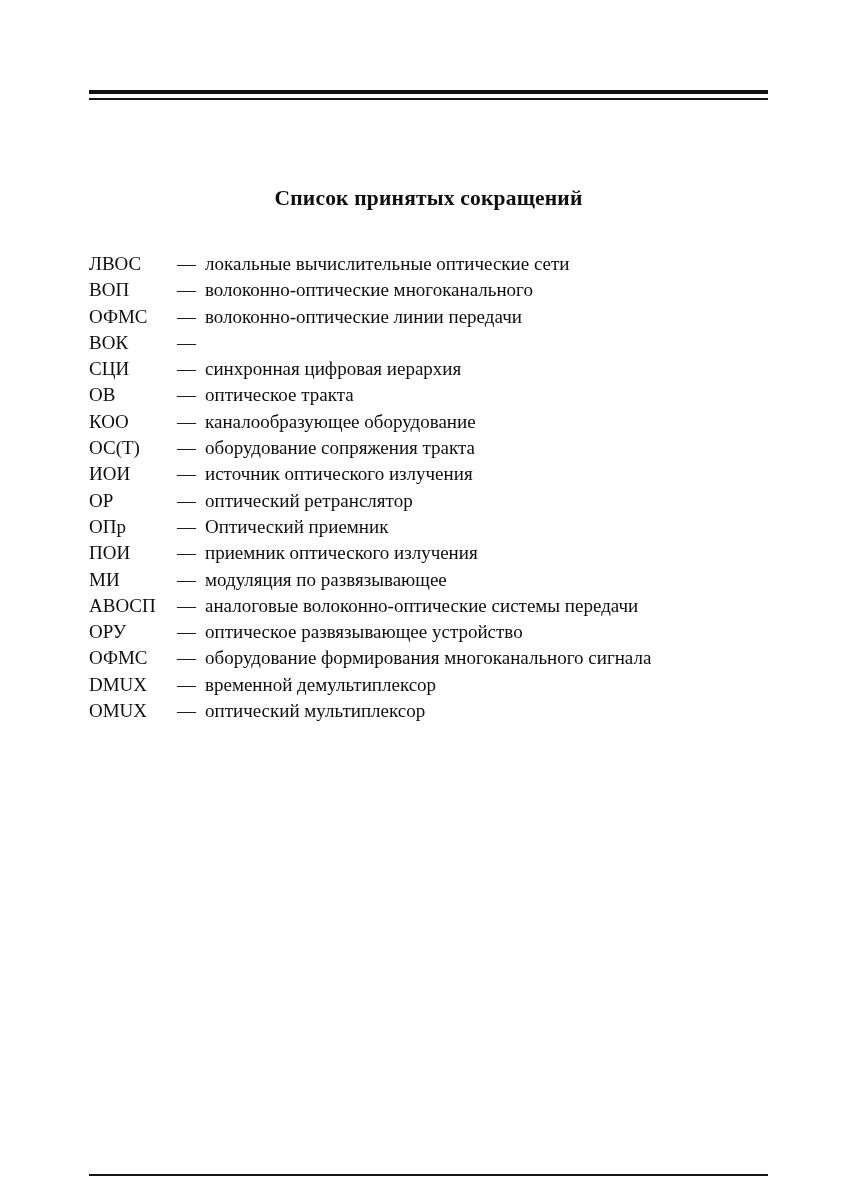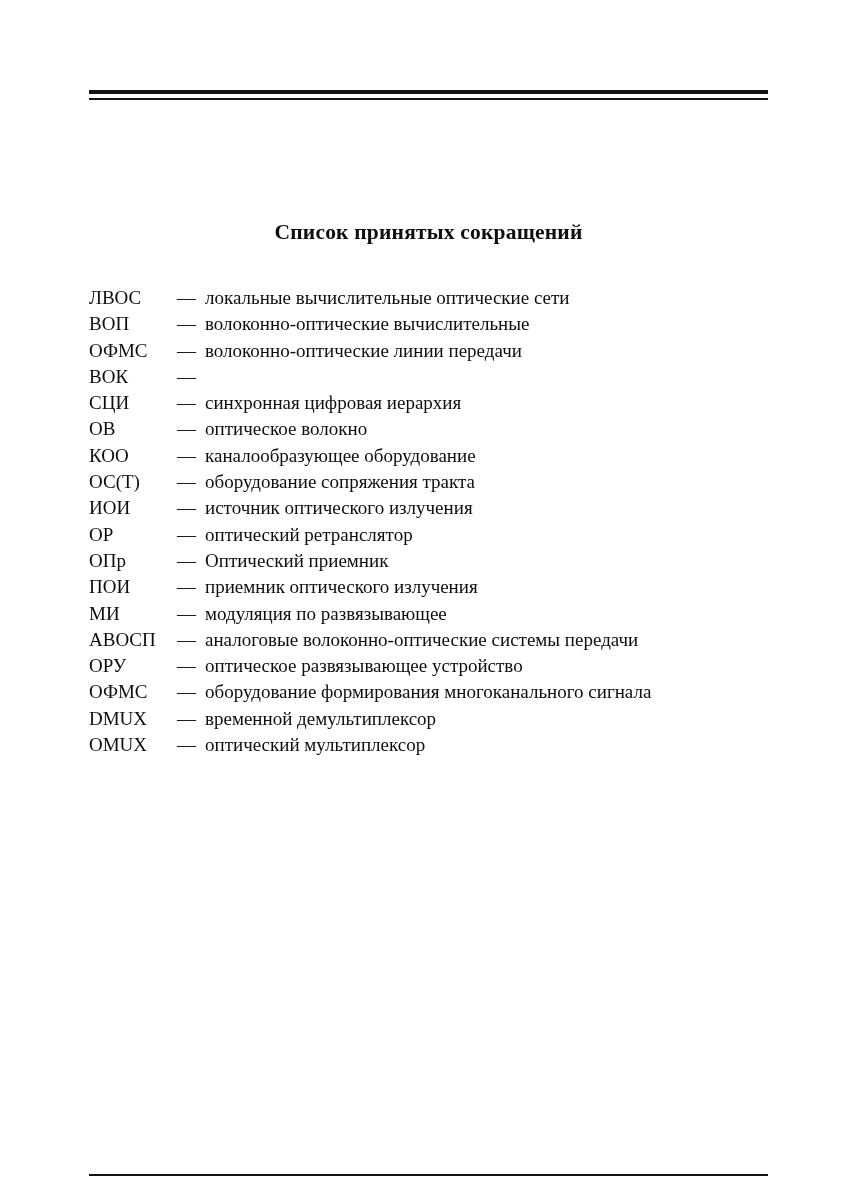--- a/index.html
+++ b/index.html
@@ -18,21 +18,21 @@
     padding: 0 89px;
     overflow: hidden;
   }
   .double-rule {
     margin-top: 90px;
     height: 4px;
     border-top: 4px solid #141414;
     border-bottom: 2px solid #141414;
   }
   .page-title {
-    margin-top: 120px;
+    margin-top: 86px;
     text-align: center;
     font-size: 21.5px;
     font-weight: bold;
     letter-spacing: 0.2px;
   }
   .abbr-list {
     margin-top: 40px;
     font-size: 19px;
   }
   .row {
@@ -73,21 +73,21 @@
 
     <div class="row">
       <span class="abbr">ЛВОС</span>
       <span class="dash">—</span>
       <span class="def">локальные вычислительные оптические сети</span>
     </div>
 
     <div class="row">
       <span class="abbr">ВОП</span>
       <span class="dash">—</span>
-      <span class="def">волоконно-оптические вычислительные</span>
+      <span class="def">волоконно-оптические многоканального</span>
     </div>
 
     <div class="row">
       <span class="abbr">ОФМС</span>
       <span class="dash">—</span>
       <span class="def">волоконно-оптические линии передачи</span>
     </div>
 
     <div class="row">
       <span class="abbr">ВОК</span>
@@ -96,21 +96,21 @@
 
     <div class="row">
       <span class="abbr">СЦИ</span>
       <span class="dash">—</span>
       <span class="def">синхронная цифровая иерархия</span>
     </div>
 
     <div class="row">
       <span class="abbr">ОВ</span>
       <span class="dash">—</span>
-      <span class="def">оптическое волокно</span>
+      <span class="def">оптическое тракта</span>
     </div>
 
     <div class="row">
       <span class="abbr">КОО</span>
       <span class="dash">—</span>
       <span class="def">каналообразующее оборудование</span>
     </div>
 
     <div class="row">
       <span class="abbr">ОС(Т)</span>

